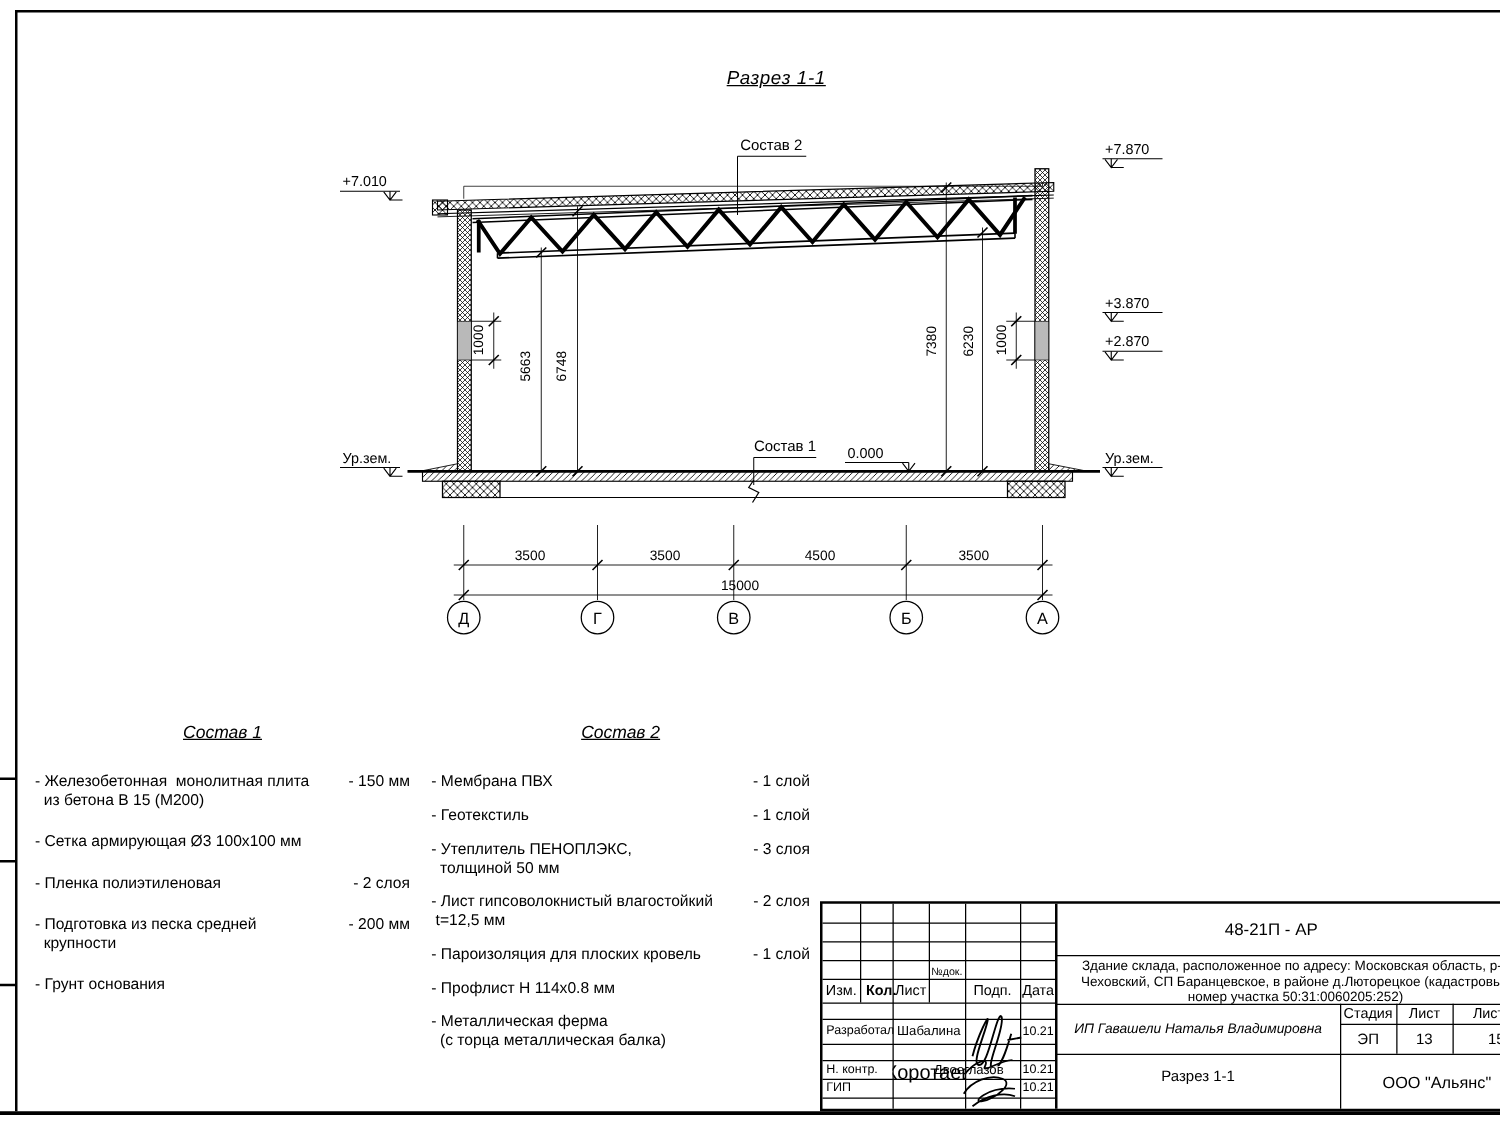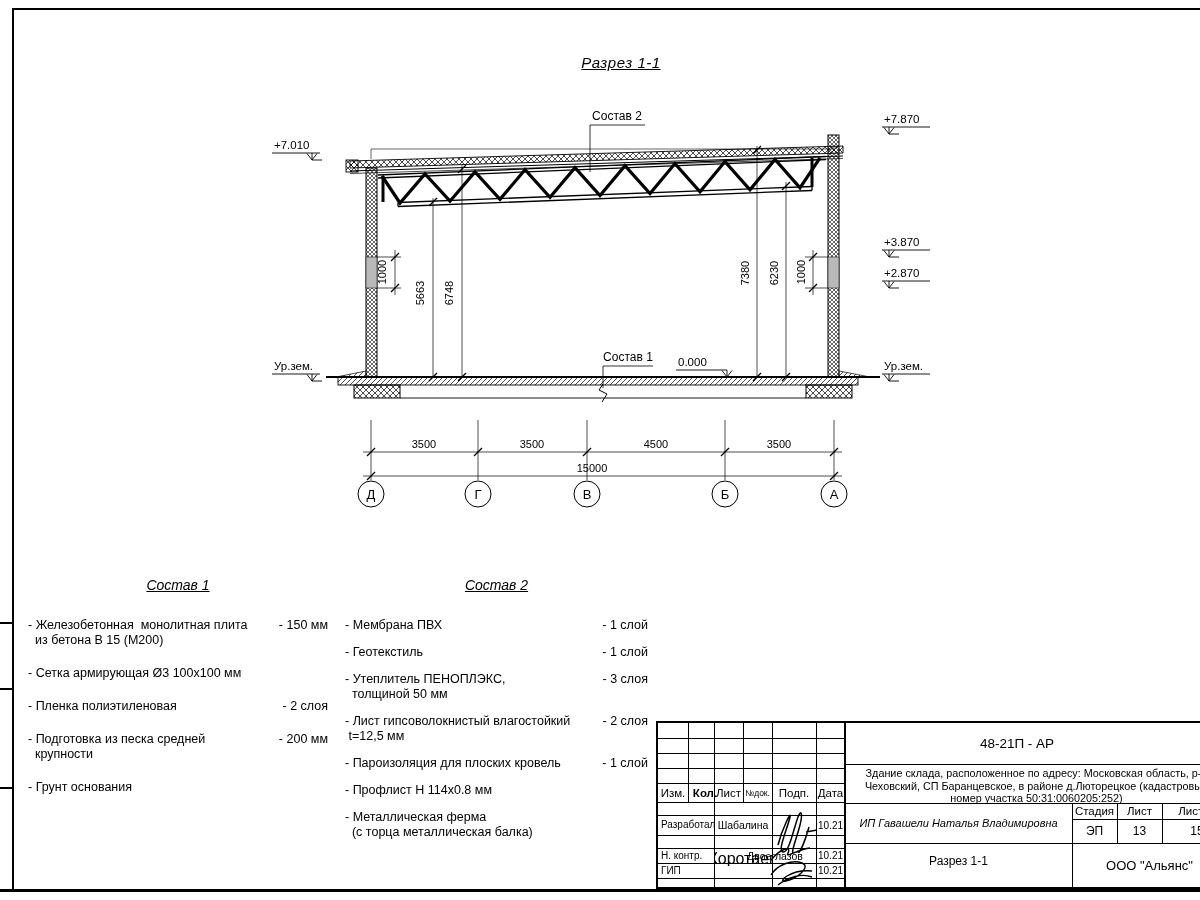--- a/index.html
+++ b/index.html
@@ -319,21 +319,21 @@
   <div class="tb-l" style="left:187px;top:80px;width:413px;height:1px;"></div>
   <div class="tb-l" style="left:414px;top:80px;width:1px;height:84px;"></div>
   <div class="tb-l" style="left:459px;top:80px;width:1px;height:40px;"></div>
   <div class="tb-l" style="left:504px;top:80px;width:1px;height:40px;"></div>
   <div class="tb-l" style="left:414px;top:96px;width:186px;height:1px;"></div>
   <div class="tb-l" style="left:187px;top:120px;width:413px;height:1px;"></div>
 
   <div class="tb-text c" style="left:0;top:60px;width:30px;height:19px;font-size:11.5px;">Изм.</div>
   <div class="tb-text c" style="left:34px;top:60px;width:26px;height:19px;font-size:11.5px;font-weight:bold;">Кол.</div>
   <div class="tb-text c" style="left:56px;top:60px;width:29px;height:19px;font-size:11.5px;">Лист</div>
-  <div class="tb-text c" style="left:85px;top:60px;width:29px;height:19px;font-size:8.5px;">№док.</div>
+  <div class="tb-text c" style="left:85px;top:44px;width:29px;height:19px;font-size:8.5px;">№док.</div>
   <div class="tb-text c" style="left:114px;top:60px;width:44px;height:19px;font-size:11.5px;">Подп.</div>
   <div class="tb-text c" style="left:158px;top:60px;width:29px;height:19px;font-size:11.5px;">Дата</div>
 
   <div class="tb-text" style="left:3px;top:96px;width:54px;font-size:10px;">Разработал</div>
   <div class="tb-text c" style="left:56px;top:92px;width:58px;height:20px;font-size:10.5px;">Шабалина</div>
   <div class="tb-text c" style="left:158px;top:92px;width:29px;height:20px;font-size:10px;">10.21</div>
   <div class="tb-text" style="left:3px;top:127px;width:54px;font-size:10px;">Н. контр.</div>
   <div class="tb-text c" style="left:56px;top:125px;width:58px;height:15px;font-size:10.5px;padding-left:32px;">Двоеглазов</div>
   <div class="tb-text c" style="left:158px;top:125px;width:29px;height:15px;font-size:10px;">10.21</div>
   <div class="tb-text" style="left:3px;top:142px;width:54px;font-size:10px;">ГИП</div>

